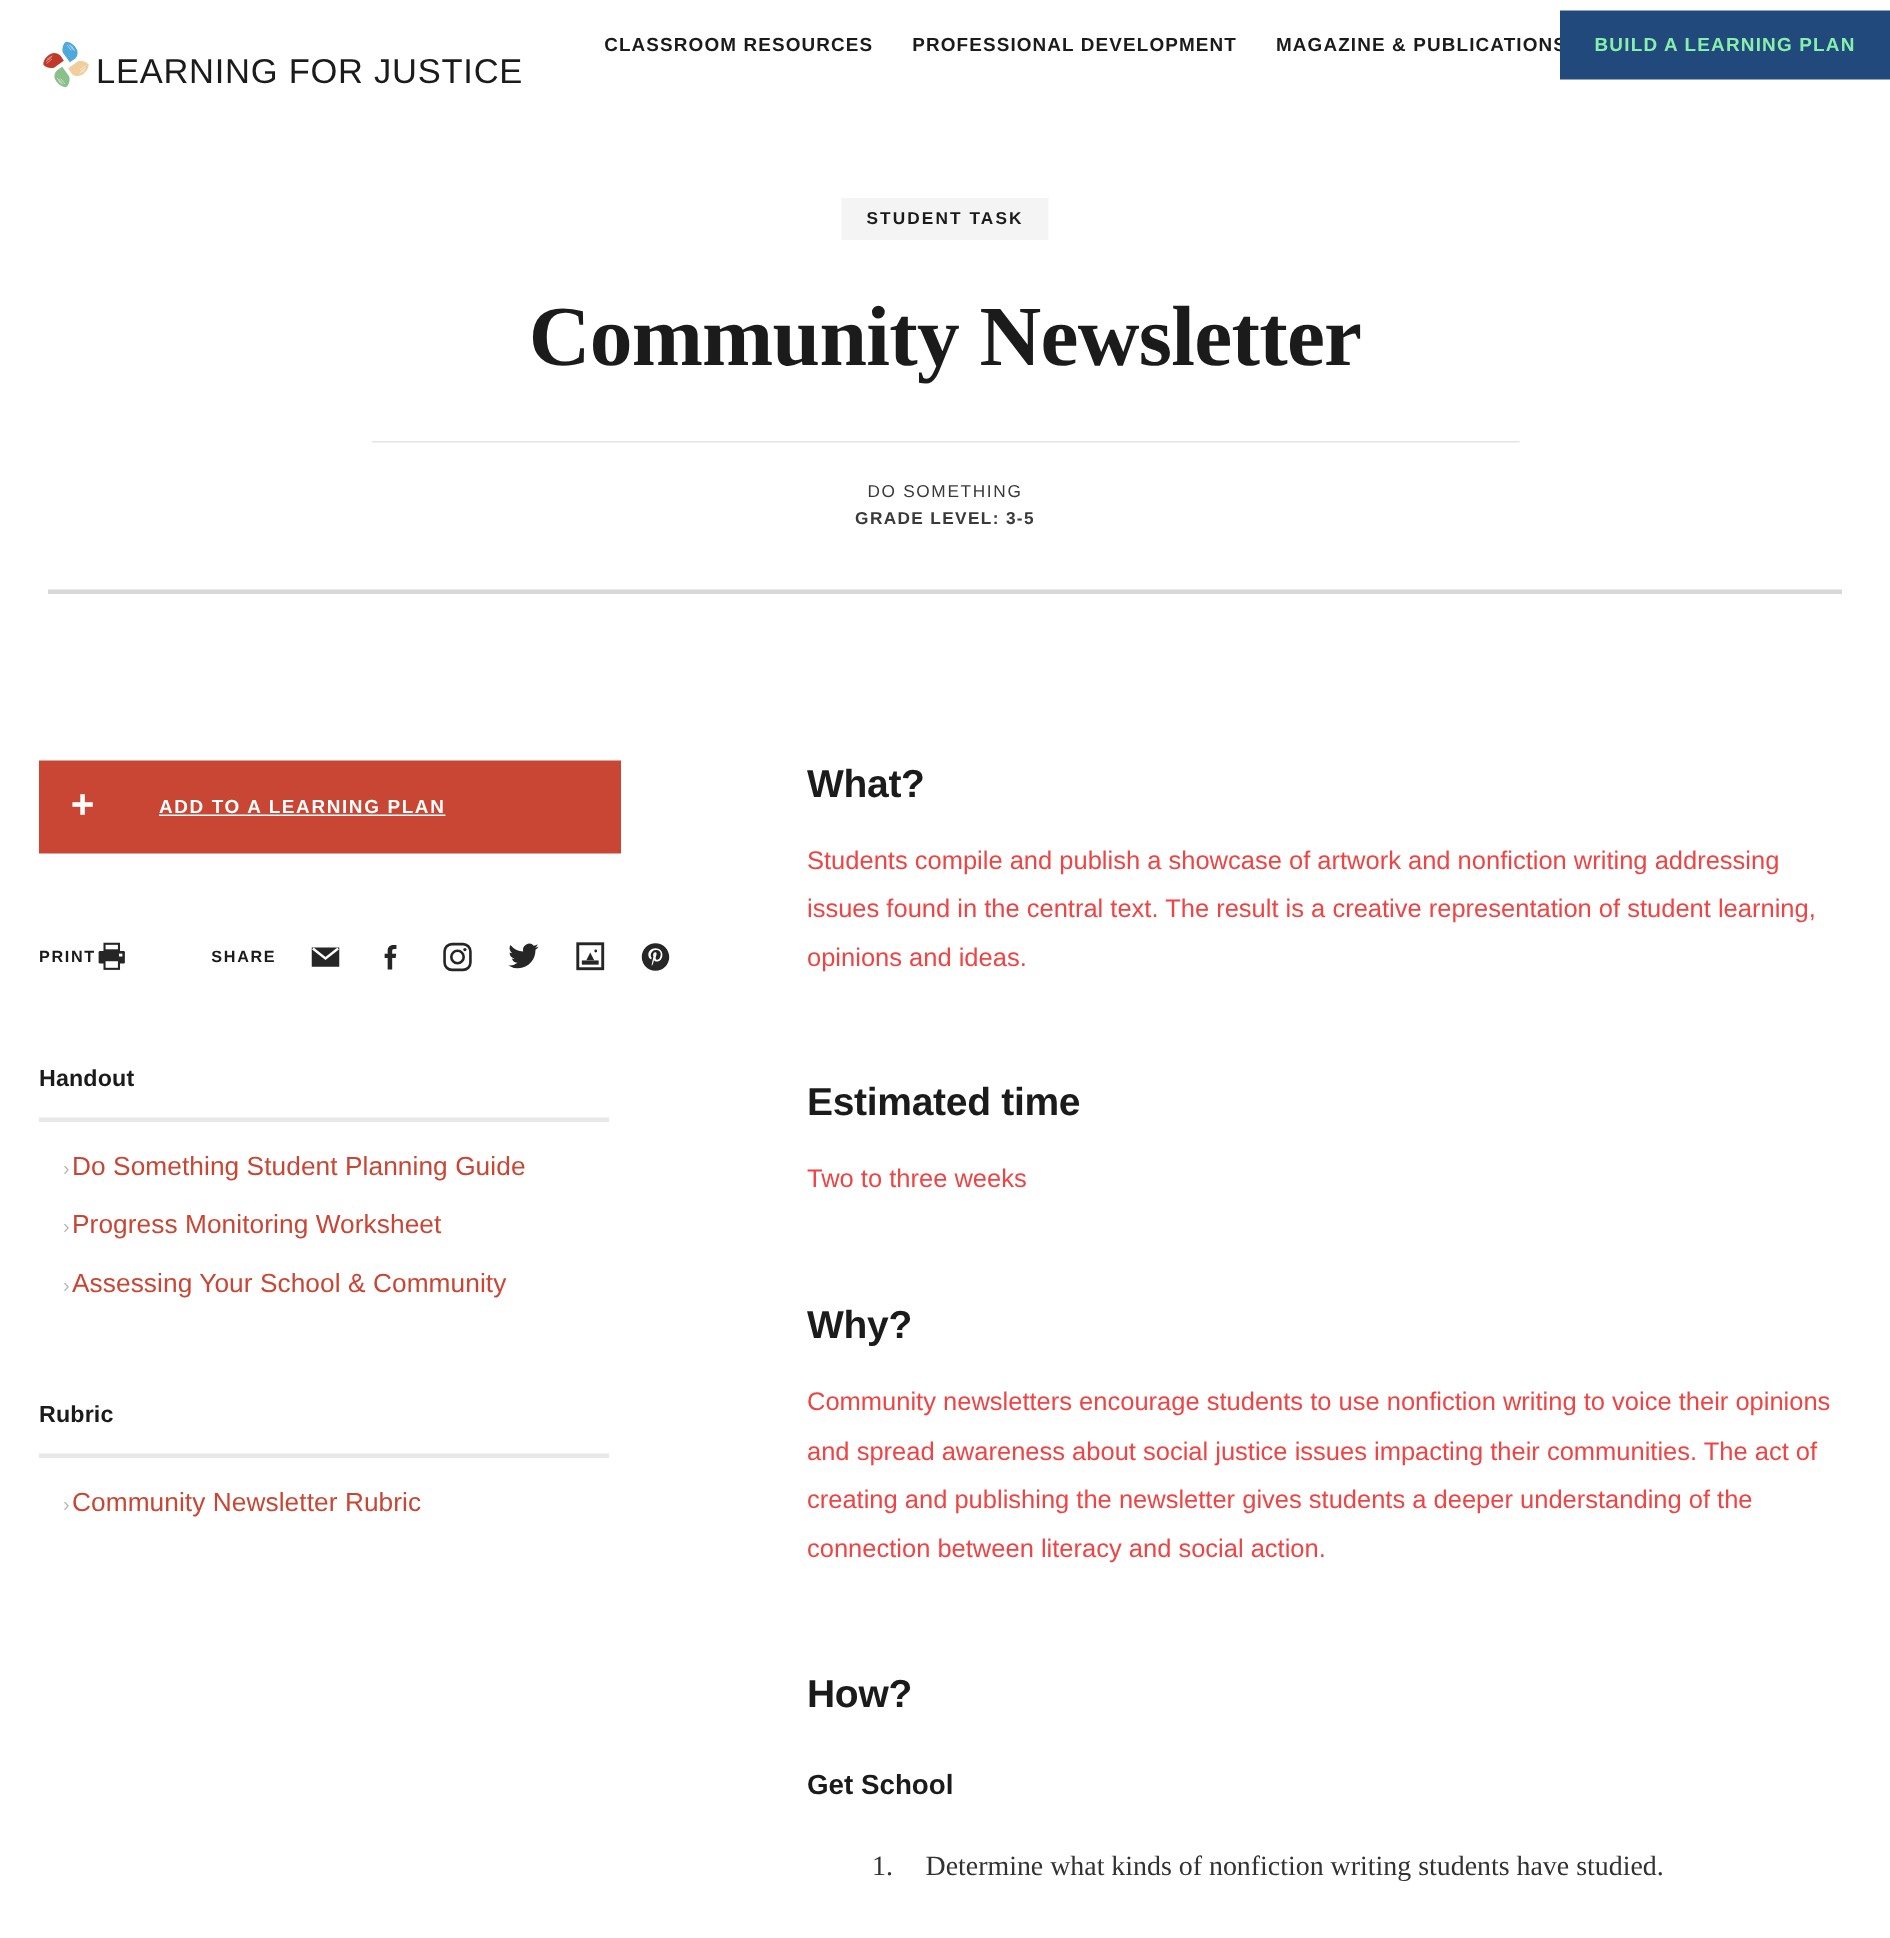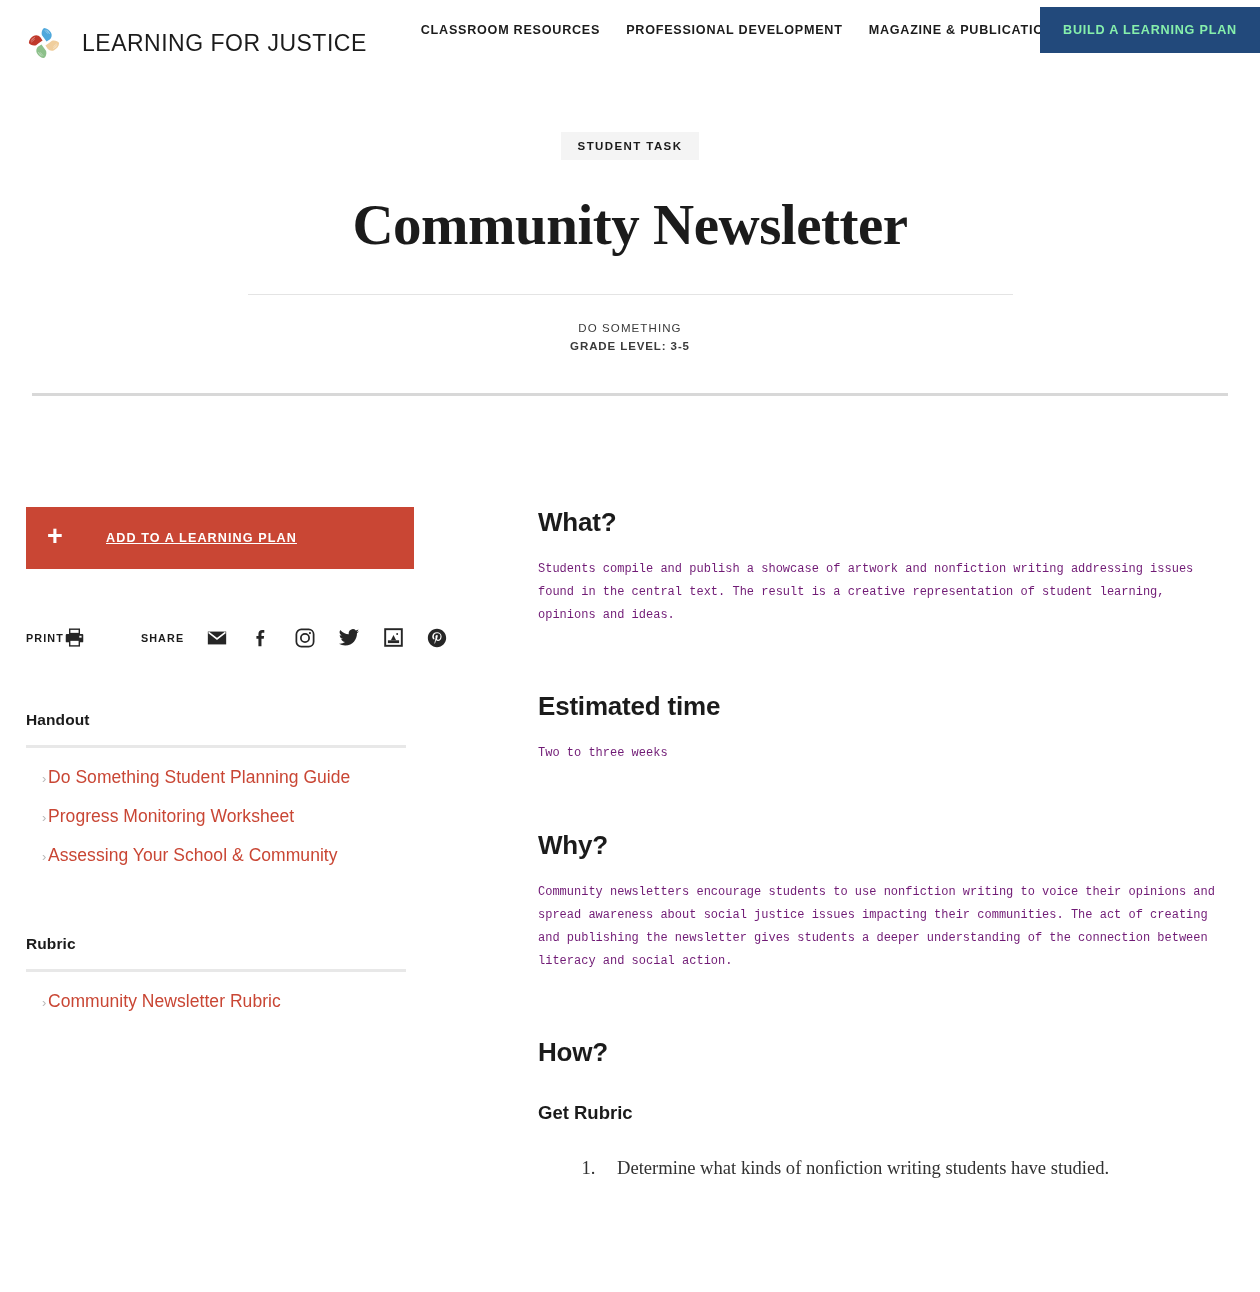--- a/index.html
+++ b/index.html
@@ -21,22 +21,22 @@
   .site-header {
     height: 60px;
     display: flex;
     align-items: center;
     padding-left: 26px;
     position: relative;
   }
 
   .brand {
     display: flex;
-    align-items: center;
-    gap: 20px;
+    align-items: flex-end;
+    gap: 2px;
     text-decoration: none;
     margin-top: 26px;
   }
 
   .logo-mark {
     width: 36px;
     height: 36px;
     position: relative;
     flex: 0 0 36px;
   }
@@ -246,24 +246,24 @@
     font-weight: bold;
     color: #1b1b1b;
     letter-spacing: -0.2px;
   }
   .content-h3 {
     font-size: 18.5px;
     font-weight: bold;
     color: #1b1b1b;
   }
   .content-p {
-    font-family: Liberation Mono, monospace;
-    font-size: 12px;
+    font-family: Liberation Sans, sans-serif;
+    font-size: 17px;
     line-height: 1.92;
-    color: #701a75;
+    color: #ef4444;
     margin-top: 20px;
     max-width: 690px;
   }
   .content-section { margin-bottom: 64px; }
   .content-section.tight { margin-bottom: 65px; }
 
   .steps {
     margin-top: 26px;
     padding-left: 62px;
     font-family: "Liberation Serif", serif;
@@ -434,21 +434,21 @@
       <p class="content-p">Two to three weeks</p>
     </section>
 
     <section class="content-section">
       <h2 class="content-h2">Why?</h2>
       <p class="content-p">Community newsletters encourage students to use nonfiction writing to voice their opinions and spread awareness about social justice issues impacting their communities. The act of creating and publishing the newsletter gives students a deeper understanding of the connection between literacy and social action.</p>
     </section>
 
     <section class="content-section">
       <h2 class="content-h2">How?</h2>
-      <h3 class="content-h3 subhead-gap">Get Rubric</h3>
+      <h3 class="content-h3 subhead-gap">Get School</h3>
       <ol class="steps">
         <li>Determine what kinds of nonfiction writing students have studied.</li>
 
       </ol>
     </section>
 
   </main>
 </div>
 
 </body></html>

